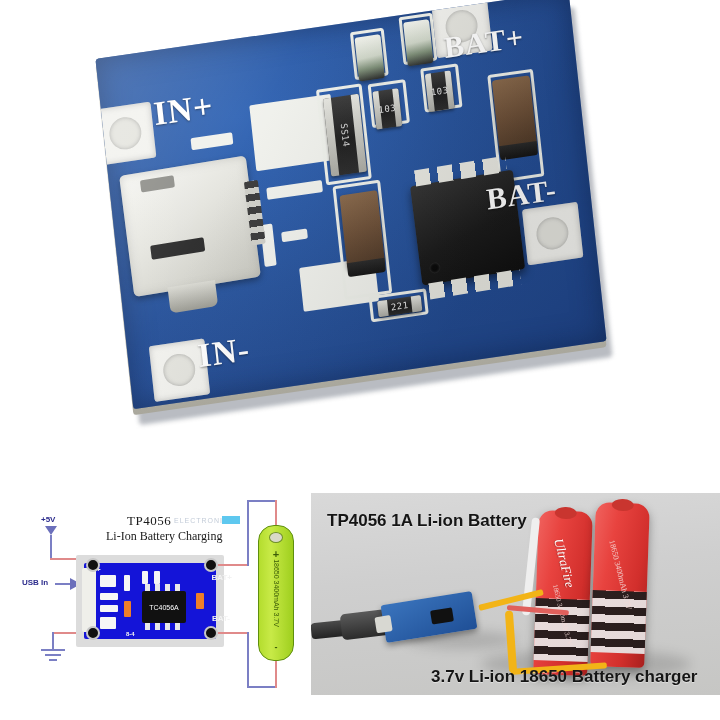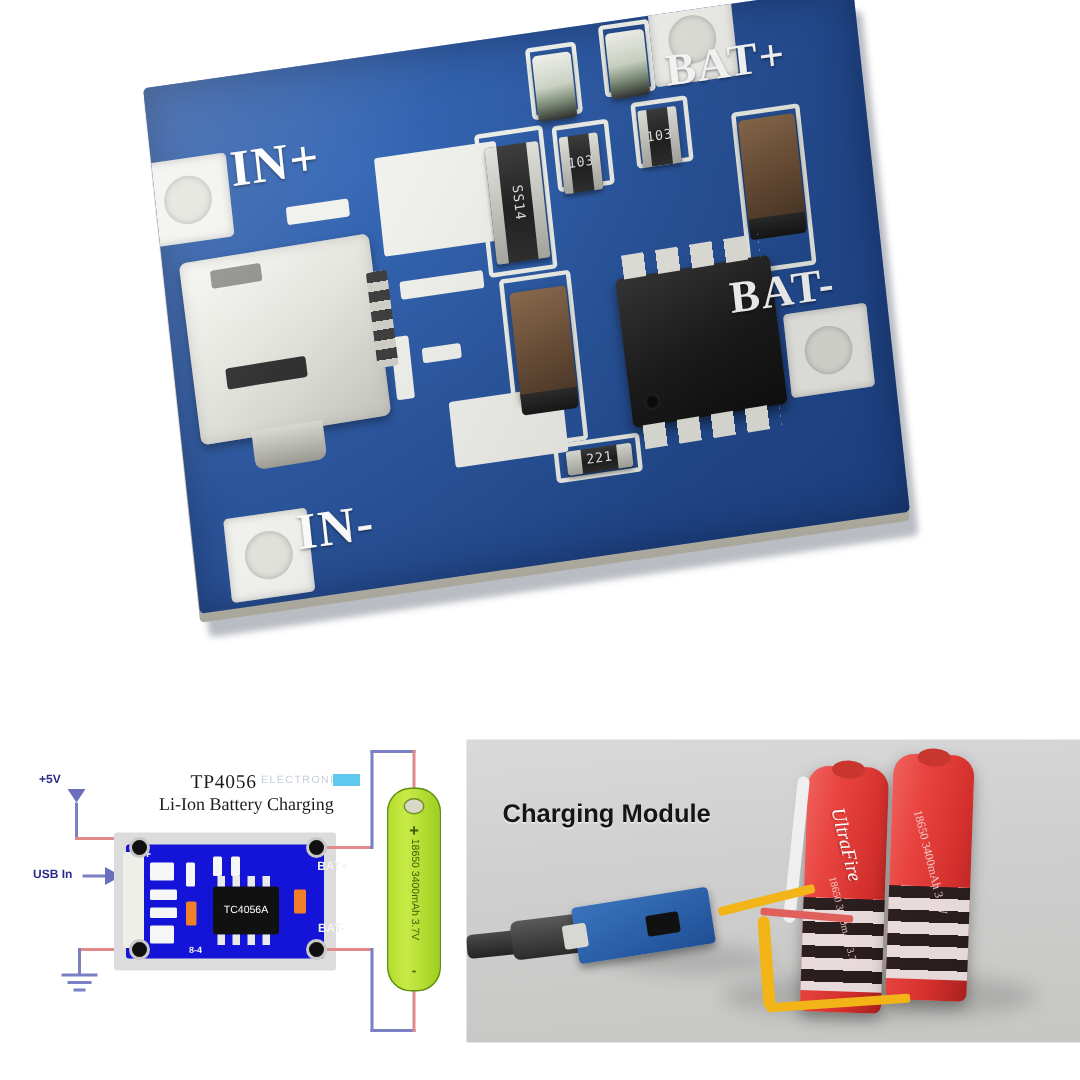--- a/index.html
+++ b/index.html
@@ -403,21 +403,21 @@
     </div>
   </div>
 
   <div id="schematic"></div>
 
   <span class="sch-title" style="left:127px;top:513px;font-size:13px;font-weight:400;letter-spacing:.5px;">TP4056</span>
   <span class="sch-title" style="left:106px;top:529px;font-size:12px;">Li-Ion Battery Charging</span>
   <span class="watermark" style="left:174px;top:517px;">ELECTRONICS</span>
   <div class="watermark-box" style="left:222px;top:516px;"></div>
 
-  <span class="sch-text" style="left:26px;top:515px;font-size:8px;color:#2b2b8c;font-weight:700;">+5V</span>
+  <span class="sch-text" style="left:41px;top:515px;font-size:8px;color:#2b2b8c;font-weight:700;">+5V</span>
   <div class="arrow-5v" style="left:45px;top:526px;"></div>
   <div class="sch-wire" style="left:50px;top:535px;width:2px;height:24px;"></div>
   <div class="sch-wire red" style="left:50px;top:558px;width:38px;height:2px;"></div>
 
   <span class="sch-text" style="left:22px;top:578px;font-size:8px;color:#2b2b8c;font-weight:700;">USB In</span>
   <div class="sch-wire" style="left:55px;top:583px;width:16px;height:2px;"></div>
   <div class="arrow-usb" style="left:70px;top:578px;"></div>
 
   <div class="sch-wire red" style="left:52px;top:632px;width:36px;height:2px;"></div>
   <div class="sch-wire" style="left:52px;top:632px;width:2px;height:18px;"></div>
@@ -503,16 +503,17 @@
     <div class="lead red-w" style="left:196px;top:112px;width:62px;height:5px;transform:rotate(5deg);"></div>
     <div class="lead yellow" style="left:200px;top:176px;width:96px;height:6px;transform:rotate(-4deg);"></div>
 
     <div class="usb-cable"></div>
     <div class="usb-plug"></div>
     <div class="mini-board">
       <div class="mini-usb"></div>
       <div class="mini-ic"></div>
     </div>
 
-    <span class="photo-caption cap-line2">Charging Module</span>
+    <span class="photo-caption cap-line1">TP4056 1A Li-ion Battery</span>
+    <span class="photo-caption cap-bottom">3.7v Li-ion 18650 Battery charger</span>
   </div>
 
 </div>
 
 </body></html>

